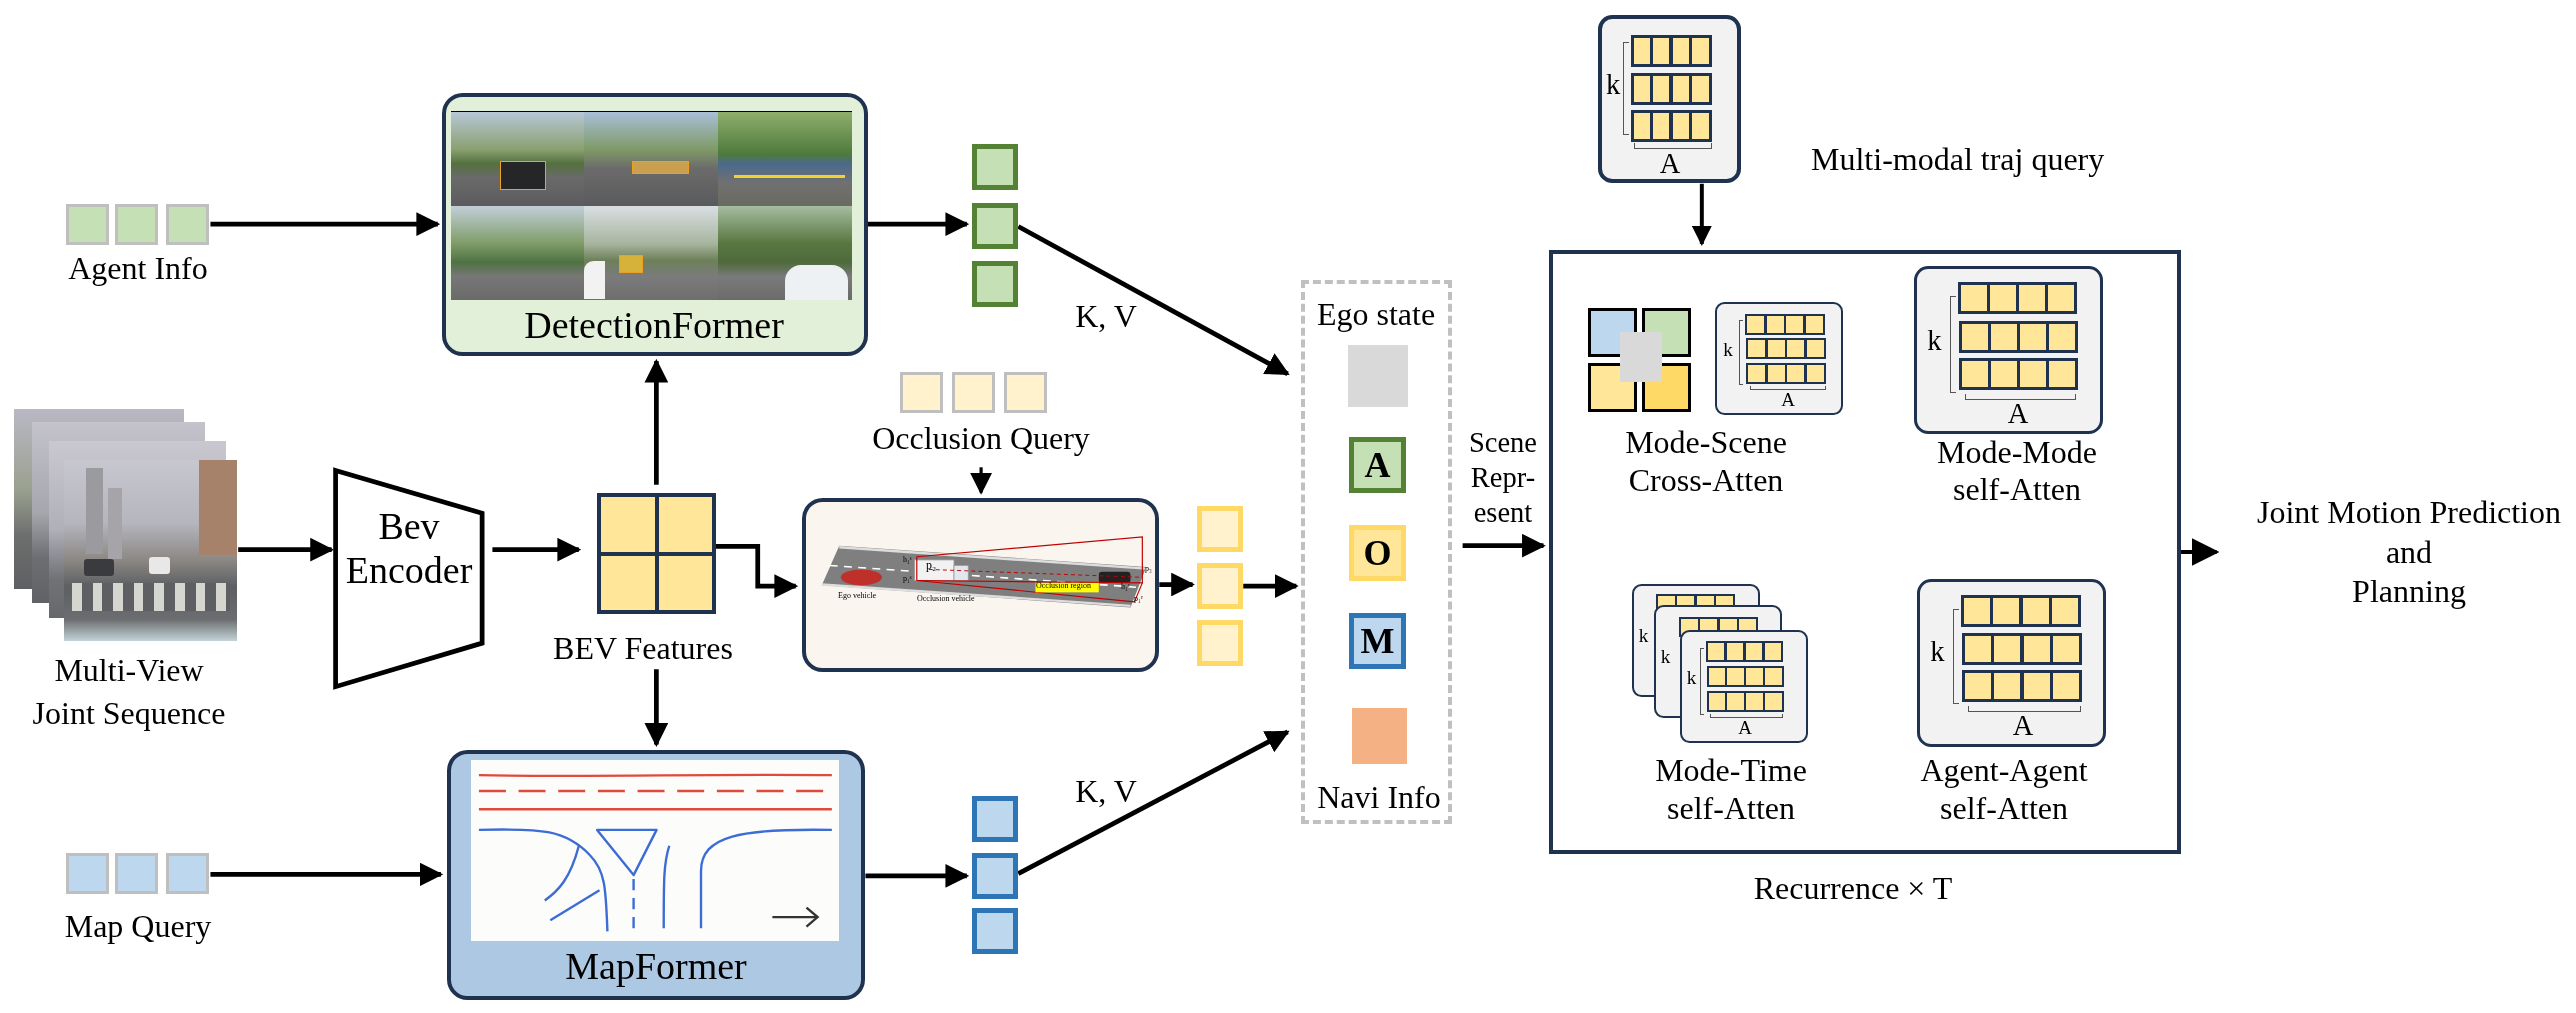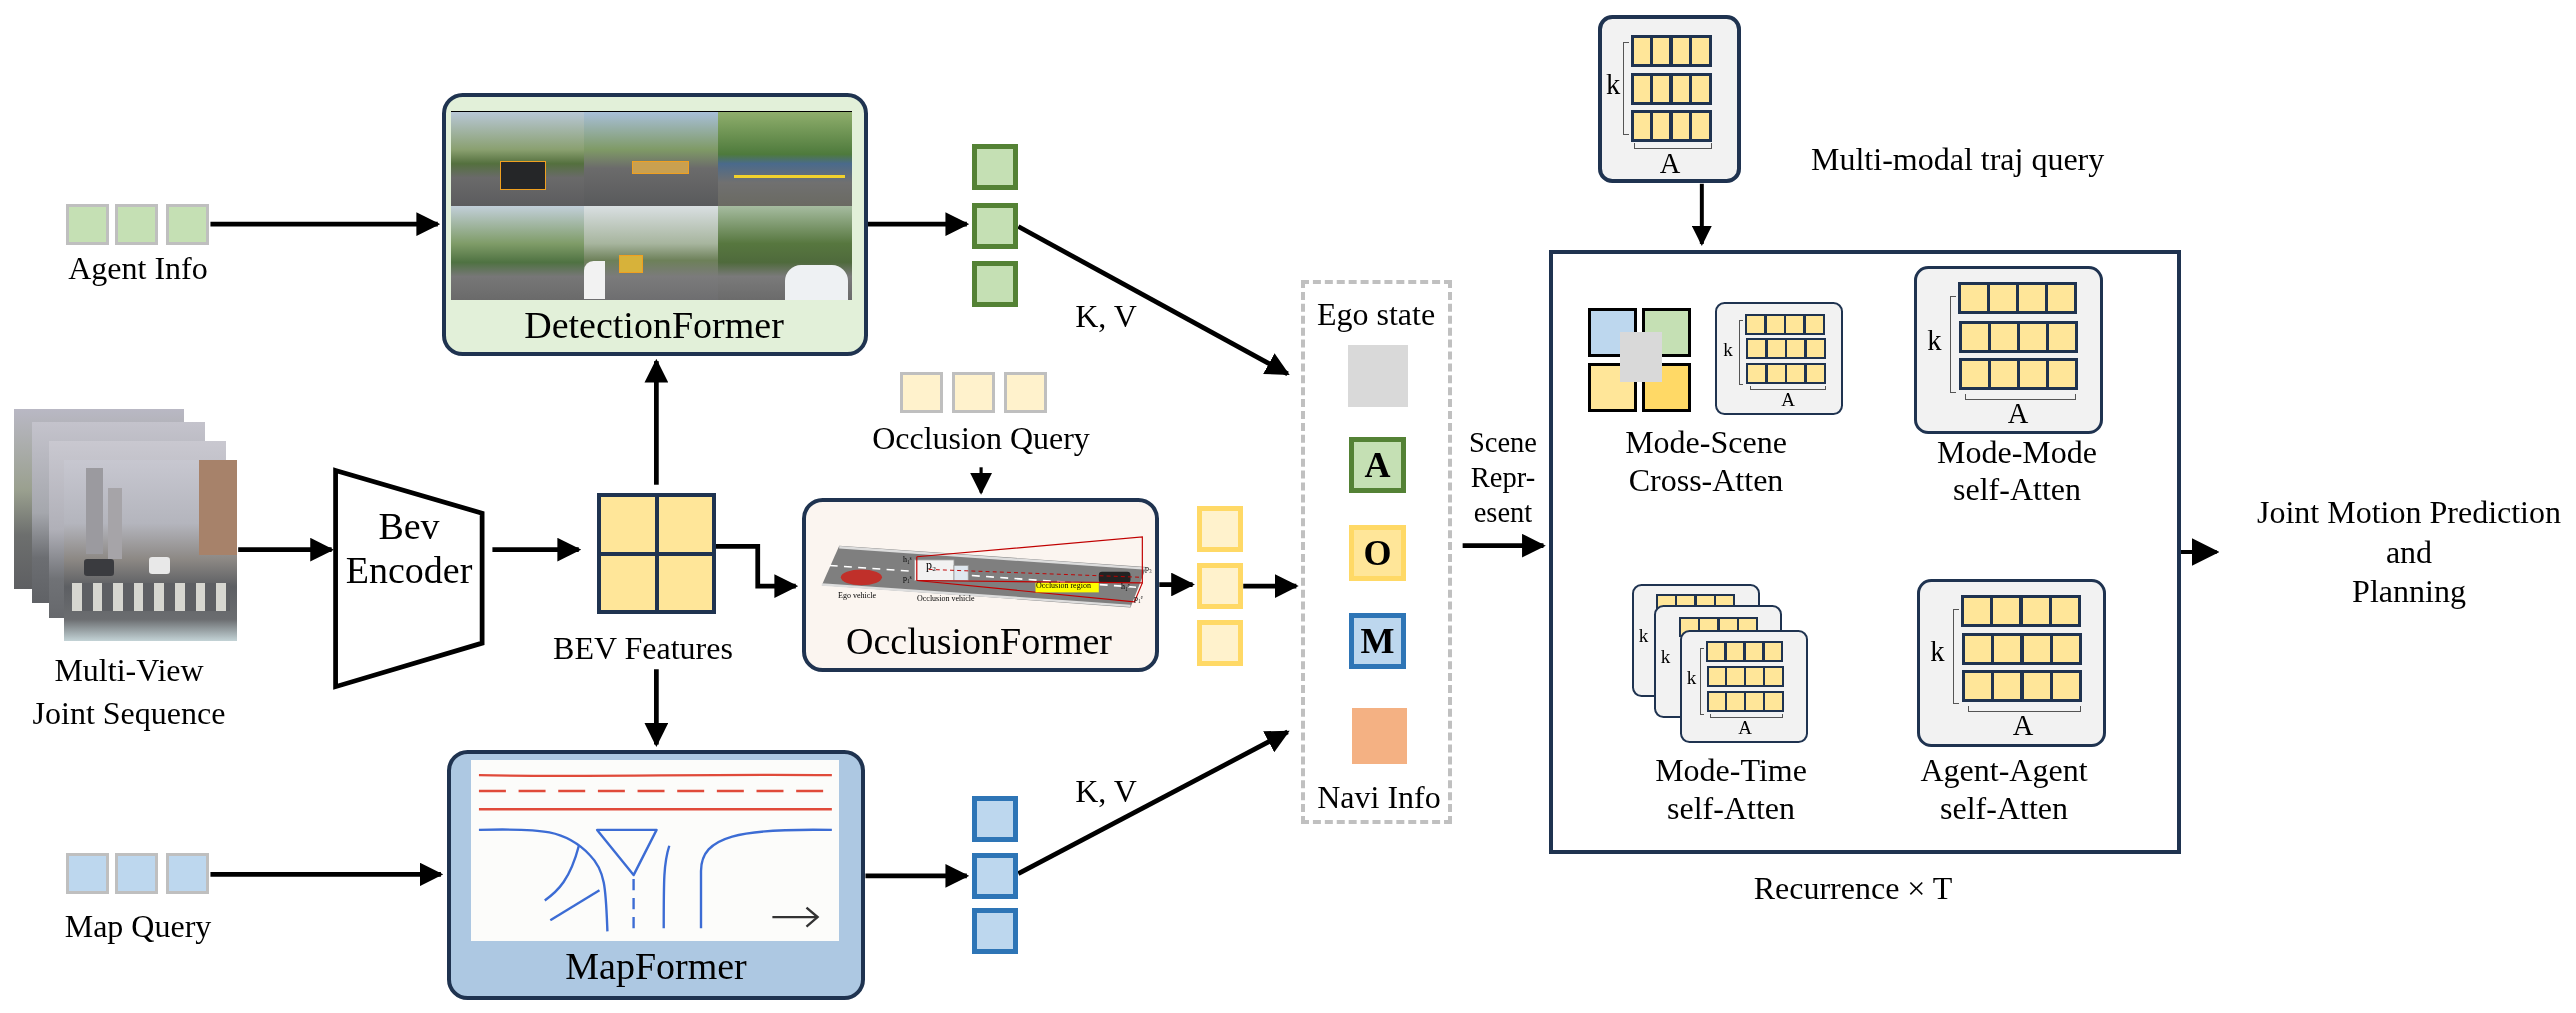--- a/index.html
+++ b/index.html
@@ -217,21 +217,20 @@
   </svg>
   <div class="lbl fs24" style="left:230px; top:80px; font-size:8px;">Occlusion region</div>
   <div class="lbl" style="left:32px; top:90px; font-size:8px;">Ego vehicle</div>
   <div class="lbl" style="left:111px; top:93px; font-size:8px;">Occlusion vehicle</div>
   <div class="lbl" style="left:97px; top:54px; font-size:8px;">h₁ˢ</div>
   <div class="lbl" style="left:97px; top:73px; font-size:8px;">p₁ˢ</div>
   <div class="lbl" style="left:120px; top:57px; font-size:12px;">p₂</div>
   <div class="lbl" style="left:339px; top:63px; font-size:8px;">p₃</div>
   <div class="lbl" style="left:315px; top:81px; font-size:8px;">h₁ᵉ</div>
   <div class="lbl" style="left:328px; top:93px; font-size:8px;">p₁ᵉ</div>
-  <div class="lbl fs48 c" style="left:173px; top:120px;">OcclusionFormer</div>
 </div>
 
 <div>
   <div class="otok yellow" style="left:1197px; top:506px;"></div>
   <div class="otok yellow" style="left:1197px; top:563px;"></div>
   <div class="otok yellow" style="left:1197px; top:620px;"></div>
 </div>
 
 <div class="former map" style="left:447px; top:750px; width:418px; height:250px;">
   <div class="abs" style="left:20px; top:6.3px; width:368px; height:181px; background:#fcfcfa;">

